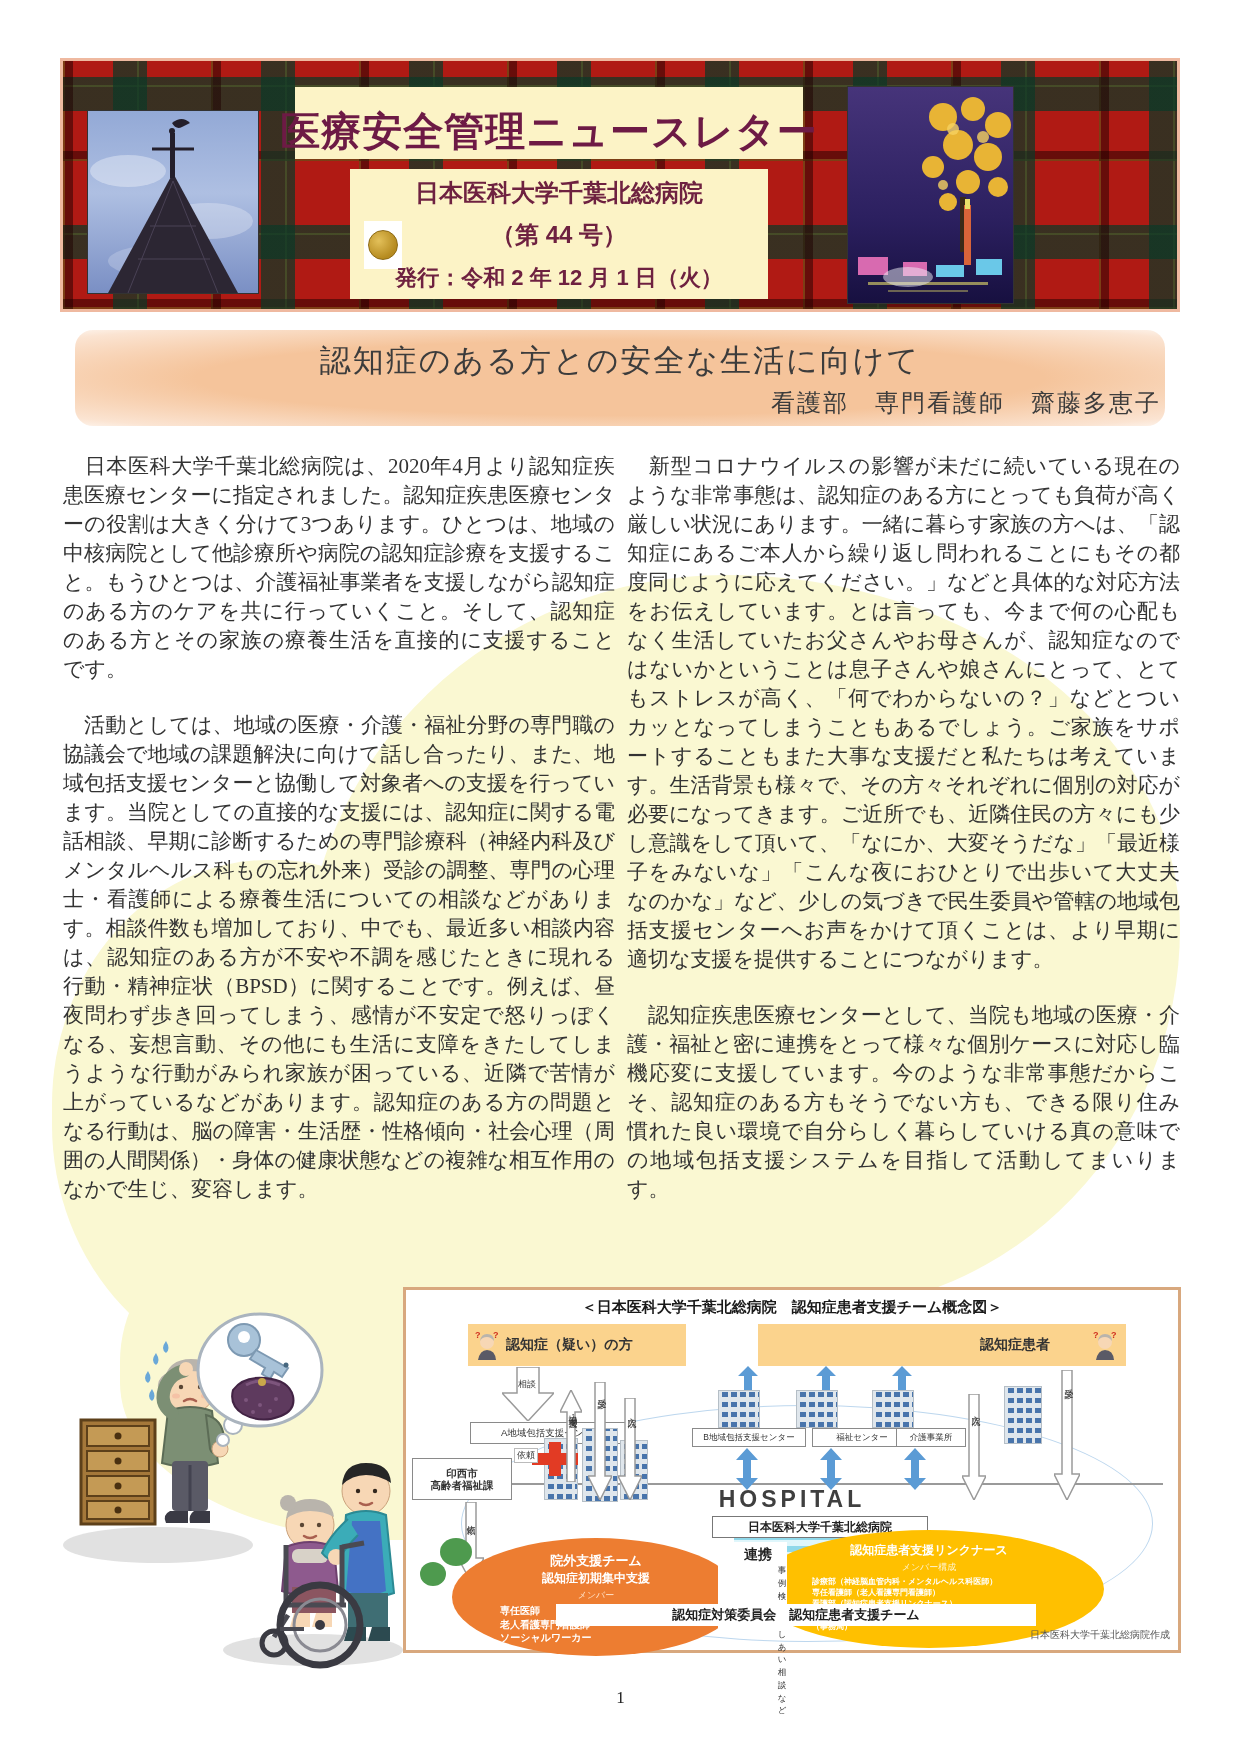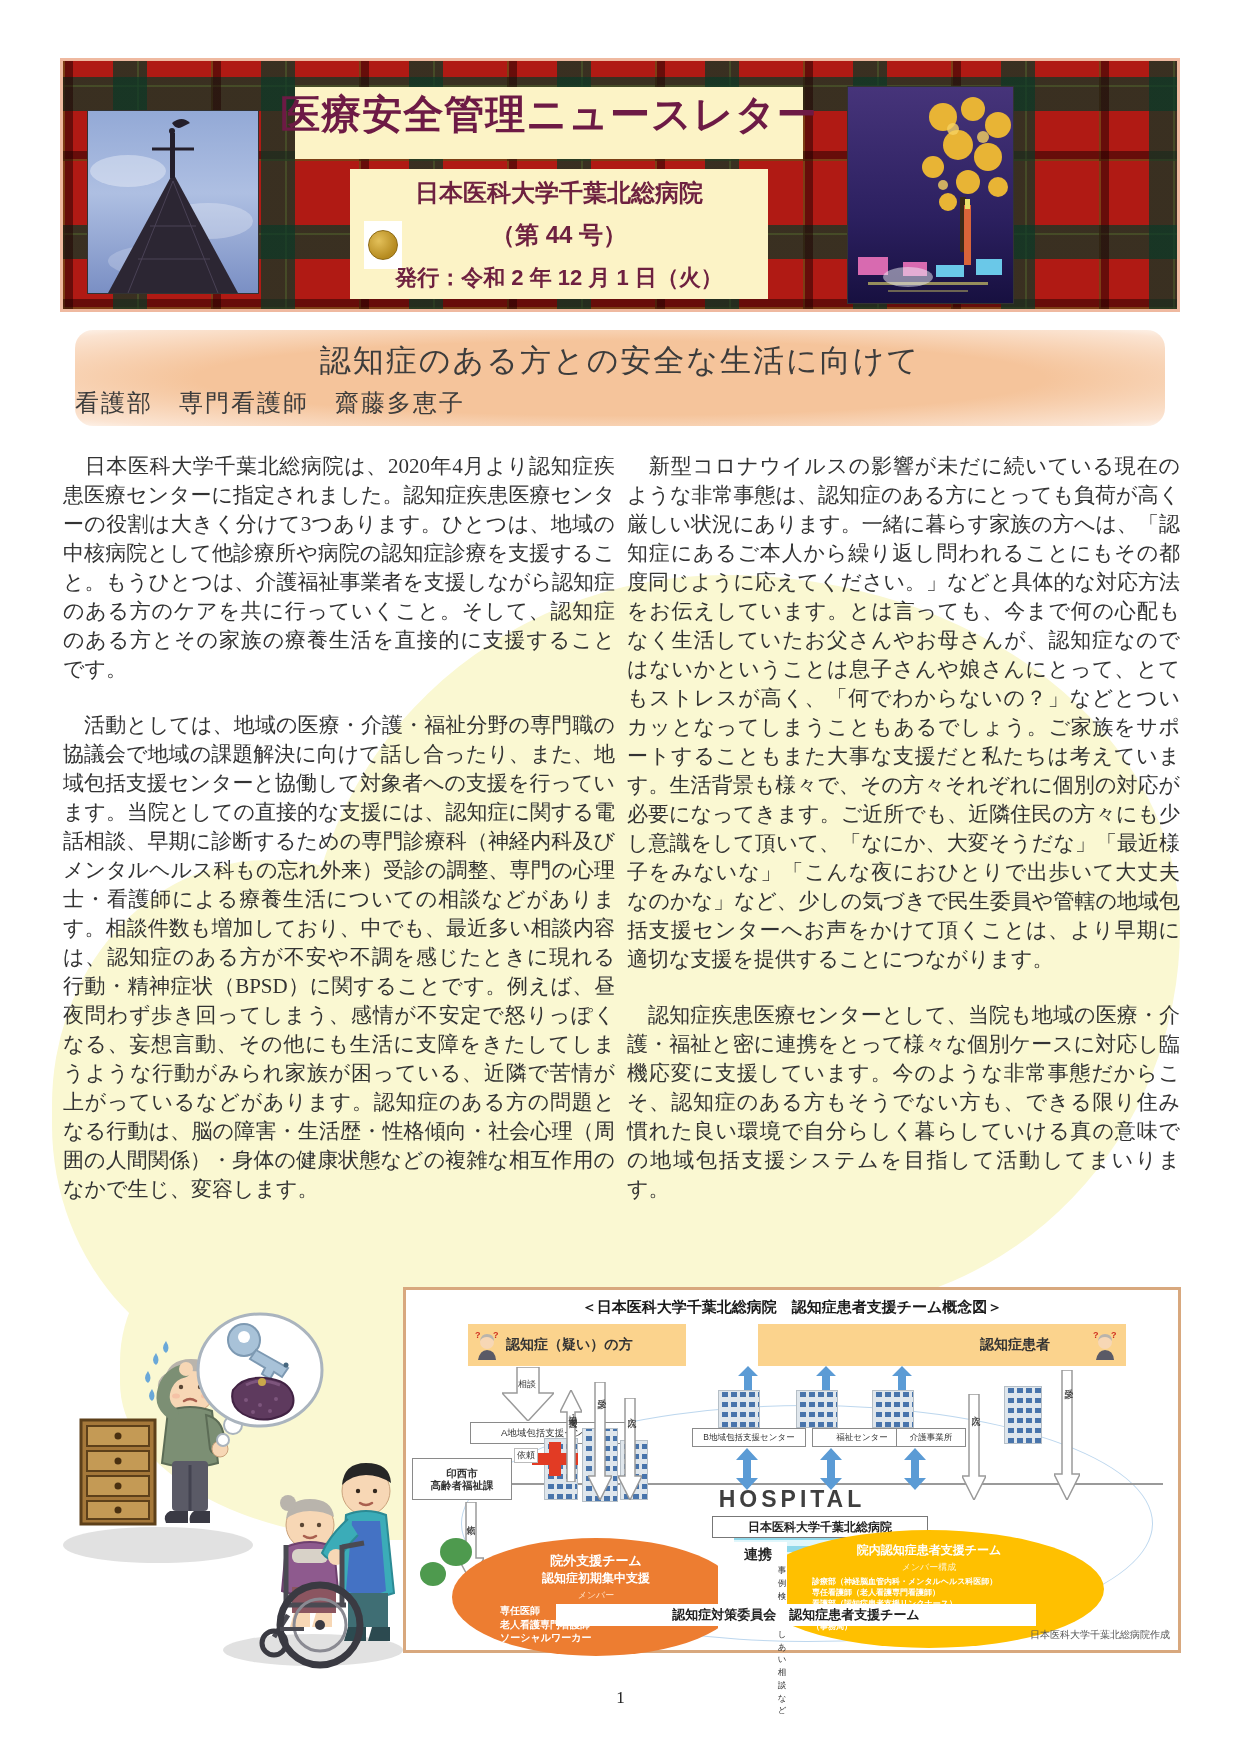--- a/index.html
+++ b/index.html
@@ -11,39 +11,39 @@
     border:3px solid #efb9a0;
     background-color:#b01a14;
     background-image:
       repeating-linear-gradient(90deg, rgba(30,0,0,.50) 0 10px, rgba(0,0,0,0) 10px 50px, rgba(12,56,38,.72) 50px 84px, rgba(0,0,0,0) 84px 148px),
       repeating-linear-gradient(0deg, rgba(30,0,0,.50) 0 10px, rgba(0,0,0,0) 10px 50px, rgba(12,56,38,.72) 50px 84px, rgba(0,0,0,0) 84px 148px),
       repeating-linear-gradient(90deg, rgba(255,205,60,.55) 0 2px, rgba(0,0,0,0) 2px 74px),
       repeating-linear-gradient(0deg, rgba(255,205,60,.55) 0 2px, rgba(0,0,0,0) 2px 74px);}
   .photoL{position:absolute;left:25px;top:50px;width:170px;height:182px;outline:1px solid #333;}
   .photoR{position:absolute;left:785px;top:26px;width:165px;height:216px;outline:1px solid #333;}
   .titleBox{position:absolute;left:232px;top:26px;width:508px;height:72px;background:#fcf3c6;
-    display:flex;align-items:flex-start;justify-content:center;}
+    display:flex;align-items:flex-end;justify-content:center;}
   .titleBox span{font-family:"Liberation Sans","DejaVu Sans",sans-serif;font-weight:900;
     font-size:40px;color:#6d1a45;letter-spacing:1px;white-space:nowrap;}
   .infoBox{position:absolute;left:287px;top:108px;width:418px;height:130px;background:#fcf3c6;
     font-family:"Liberation Sans","DejaVu Sans",sans-serif;color:#6e2140;text-align:center;}
   .infoBox .l1{position:absolute;left:0;right:0;top:8px;font-size:24px;font-weight:bold;}
   .infoBox .l2{position:absolute;left:0;right:0;top:50px;font-size:24px;font-weight:bold;}
   .infoBox .l3{position:absolute;left:0;right:0;top:94px;font-size:22px;font-weight:bold;}
   .emblem{position:absolute;left:14px;top:52px;width:38px;height:48px;background:#fff;
     display:flex;align-items:center;justify-content:center;}
   .emblem i{display:block;width:28px;height:28px;border-radius:50%;
     background:radial-gradient(circle at 35% 35%, #e3c05a, #b58a1f 70%);border:1px solid #8d6a14;}
 
   
   .artBanner{position:absolute;left:75px;top:330px;width:1090px;height:96px;border-radius:18px;
     background:radial-gradient(ellipse at center,#f5c49b 55%,#fbe4d2 92%,#fdf2e9 100%);}
   .artTitle{position:absolute;left:0;right:0;top:10px;text-align:center;
     font-size:31px;color:#3c3c3c;letter-spacing:2px;}
-  .artByline{position:absolute;left:0;right:16px;top:57px;text-align:left;
+  .artByline{position:absolute;left:0;right:4px;top:57px;text-align:right;
     font-size:24px;color:#3c3c3c;letter-spacing:2px;}
 
   
   .blob{position:absolute;background:#faf8d2;z-index:1;}
   .blob1{left:305px;top:575px;width:875px;height:735px;border-radius:48% 52% 42% 58% / 55% 48% 52% 45%;}
   .blob2{left:52px;top:860px;width:440px;height:520px;border-radius:50% 50% 45% 55% / 48% 52% 50% 50%;}
   .blob3{left:120px;top:1180px;width:560px;height:360px;border-radius:45% 55% 50% 50% / 52% 48% 55% 45%;}
 
   
   .col{position:absolute;z-index:2;font-size:21px;line-height:29px;text-align:justify;color:#333;}
@@ -447,21 +447,21 @@
     <div class="teamOrange">
       <div class="t1">院外支援チーム</div>
       <div class="t2">認知症初期集中支援</div>
       <div class="t3">メンバー</div>
       <div class="mem">専任医師</div>
       <div class="mem">老人看護専門看護師</div>
       <div class="mem">ソーシャルワーカー</div>
     </div>
 
     <div class="teamYellow">
-      <div class="t1">院内認知症患者支援チーム</div>
+      <div class="t1">認知症患者支援リンクナース</div>
       <div class="t2">メンバー構成</div>
       <div class="mem">診療部（神経脳血管内科・メンタルヘルス科医師）</div>
       <div class="mem">専任看護師（老人看護専門看護師）</div>
       <div class="mem">看護部（認知症患者支援リンクナース）</div>
       <div class="mem">医療連携室MSW　薬剤師　リハビリ科PT　栄養士</div>
       <div class="mem">（事務局）</div>
     </div>
 
     <div class="renkei">
       <div class="rt">連携</div>

